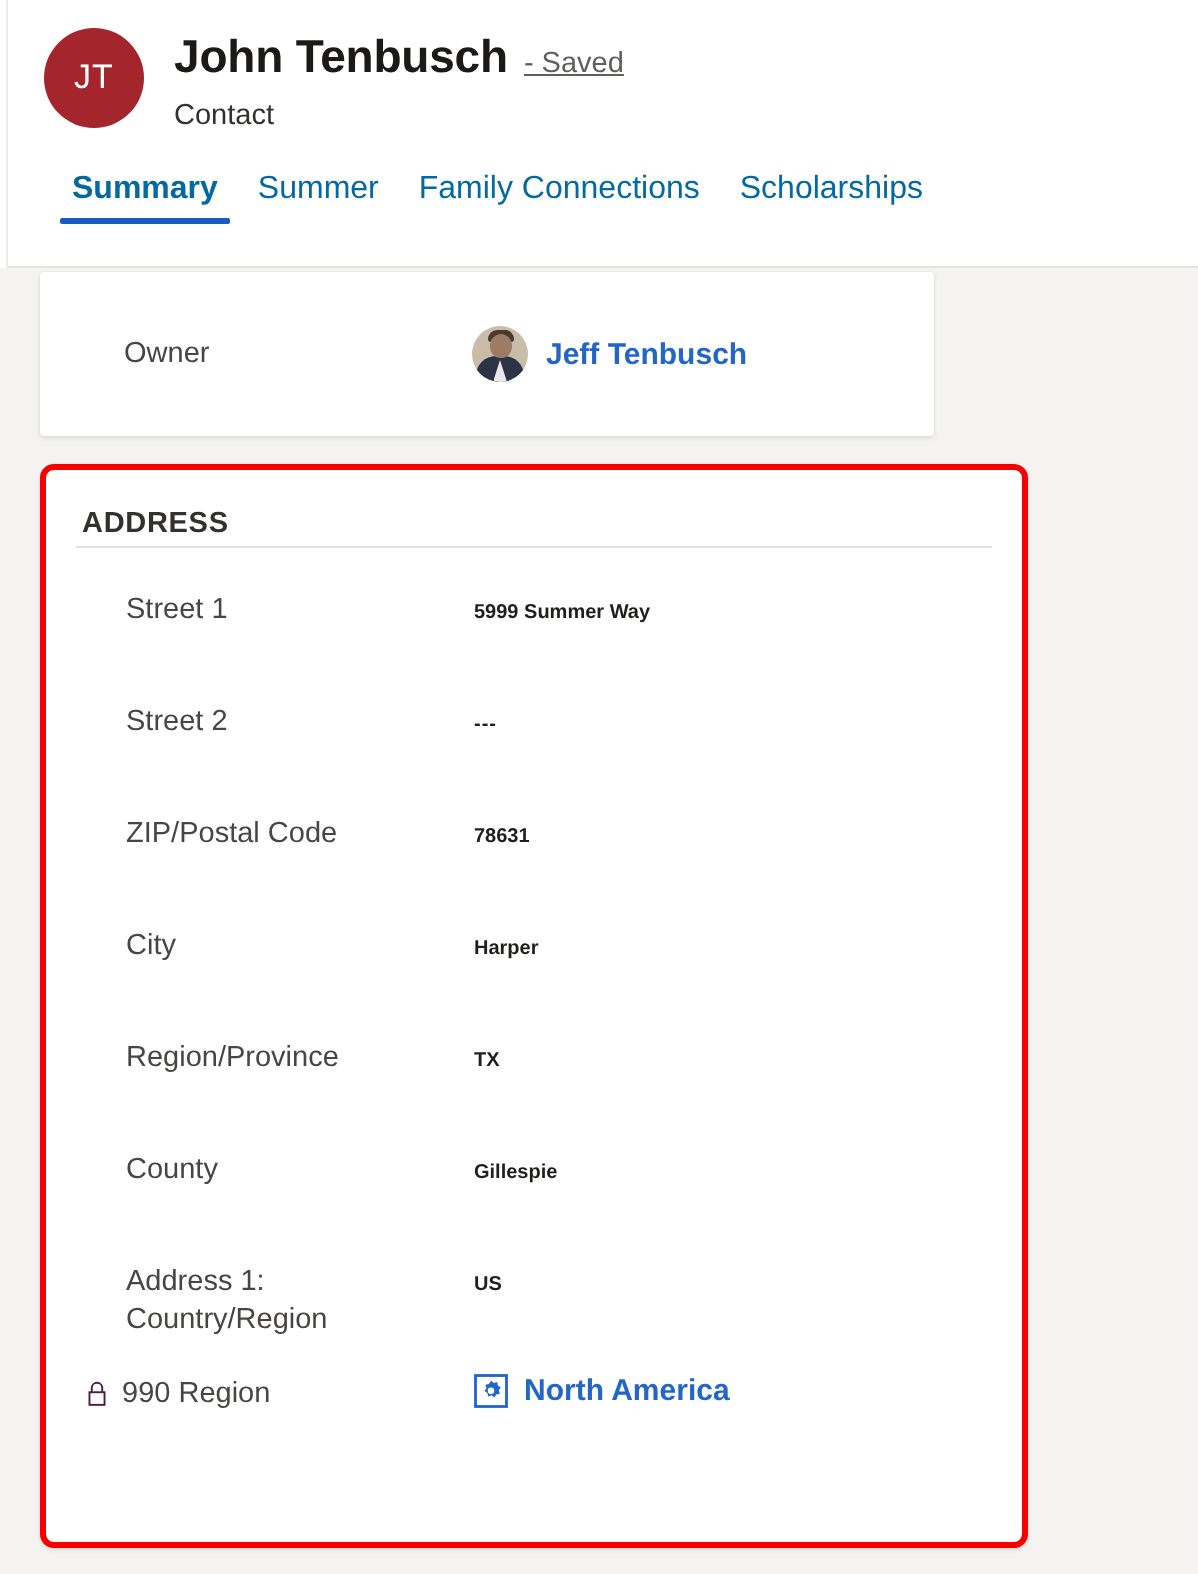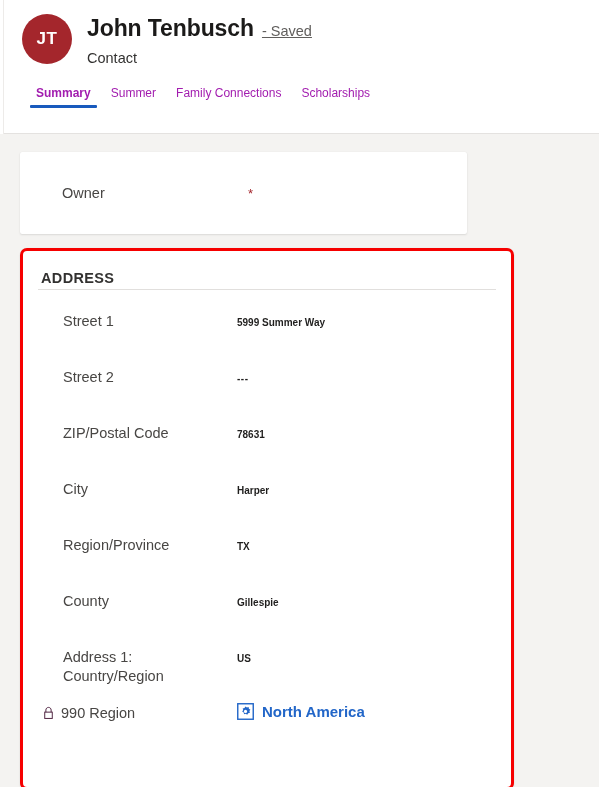--- a/index.html
+++ b/index.html
@@ -43,21 +43,21 @@
     display: flex;
     align-items: flex-start;
   }
   .avatar-initials {
     width: 50px;
     height: 50px;
     border-radius: 50%;
     background: #a4262c;
     color: #ffffff;
     font-size: 17px;
-    font-weight: 700;
+    font-weight: 400;
     letter-spacing: .5px;
     display: flex;
     align-items: center;
     justify-content: center;
     flex: none;
   }
   .title-block {
     margin-left: 15px;
     padding-top: 1px;
   }
@@ -87,22 +87,22 @@
   
   .tabstrip {
     position: absolute;
     left: 22px;
     top: 86px;
     display: flex;
     align-items: flex-start;
   }
   .tab {
     position: relative;
-    font-size: 12px;
-    color: #a21caf;
+    font-size: 16px;
+    color: #0369a1;
     padding: 0 10px 13px 10px;
     cursor: pointer;
     white-space: nowrap;
   }
   .tab.active {
     font-weight: 700;
   }
   .tab.active::after {
     content: "";
     position: absolute;
@@ -114,21 +114,20 @@
     border-radius: 1px;
   }
 
   
   .card {
     position: absolute;
     background: #ffffff;
     border-radius: 2px;
     box-shadow: 0 1px 2px rgba(0,0,0,.10), 0 0 1px rgba(0,0,0,.08);
     box-sizing: border-box;
-    margin-top: 16px;
   }
   #owner-card {
     left: 20px;
     top: 136px;
     width: 447px;
     height: 82px;
   }
   #address-card {
     left: 20px;
     top: 232px;
@@ -317,20 +316,29 @@
       <span>Scholarships</span>
     </div>
   </div>
 
 </div>
 
 <div class="card" id="owner-card">
   <div class="field-row owner-row">
     <div class="field-label">Owner</div>
     <span class="req-asterisk">*</span>
+    <div class="lookup">
+      <span class="photo-avatar">
+        <span class="body"></span>
+        <span class="shirt"></span>
+        <span class="hair"></span>
+        <span class="head"></span>
+      </span>
+      <span class="lookup-link">Jeff Tenbusch</span>
+    </div>
   </div>
 </div>
 
 <div class="card" id="address-card">
 
   <div class="section-title">ADDRESS</div>
   <div class="section-divider"></div>
 
   <div class="fields">
 

